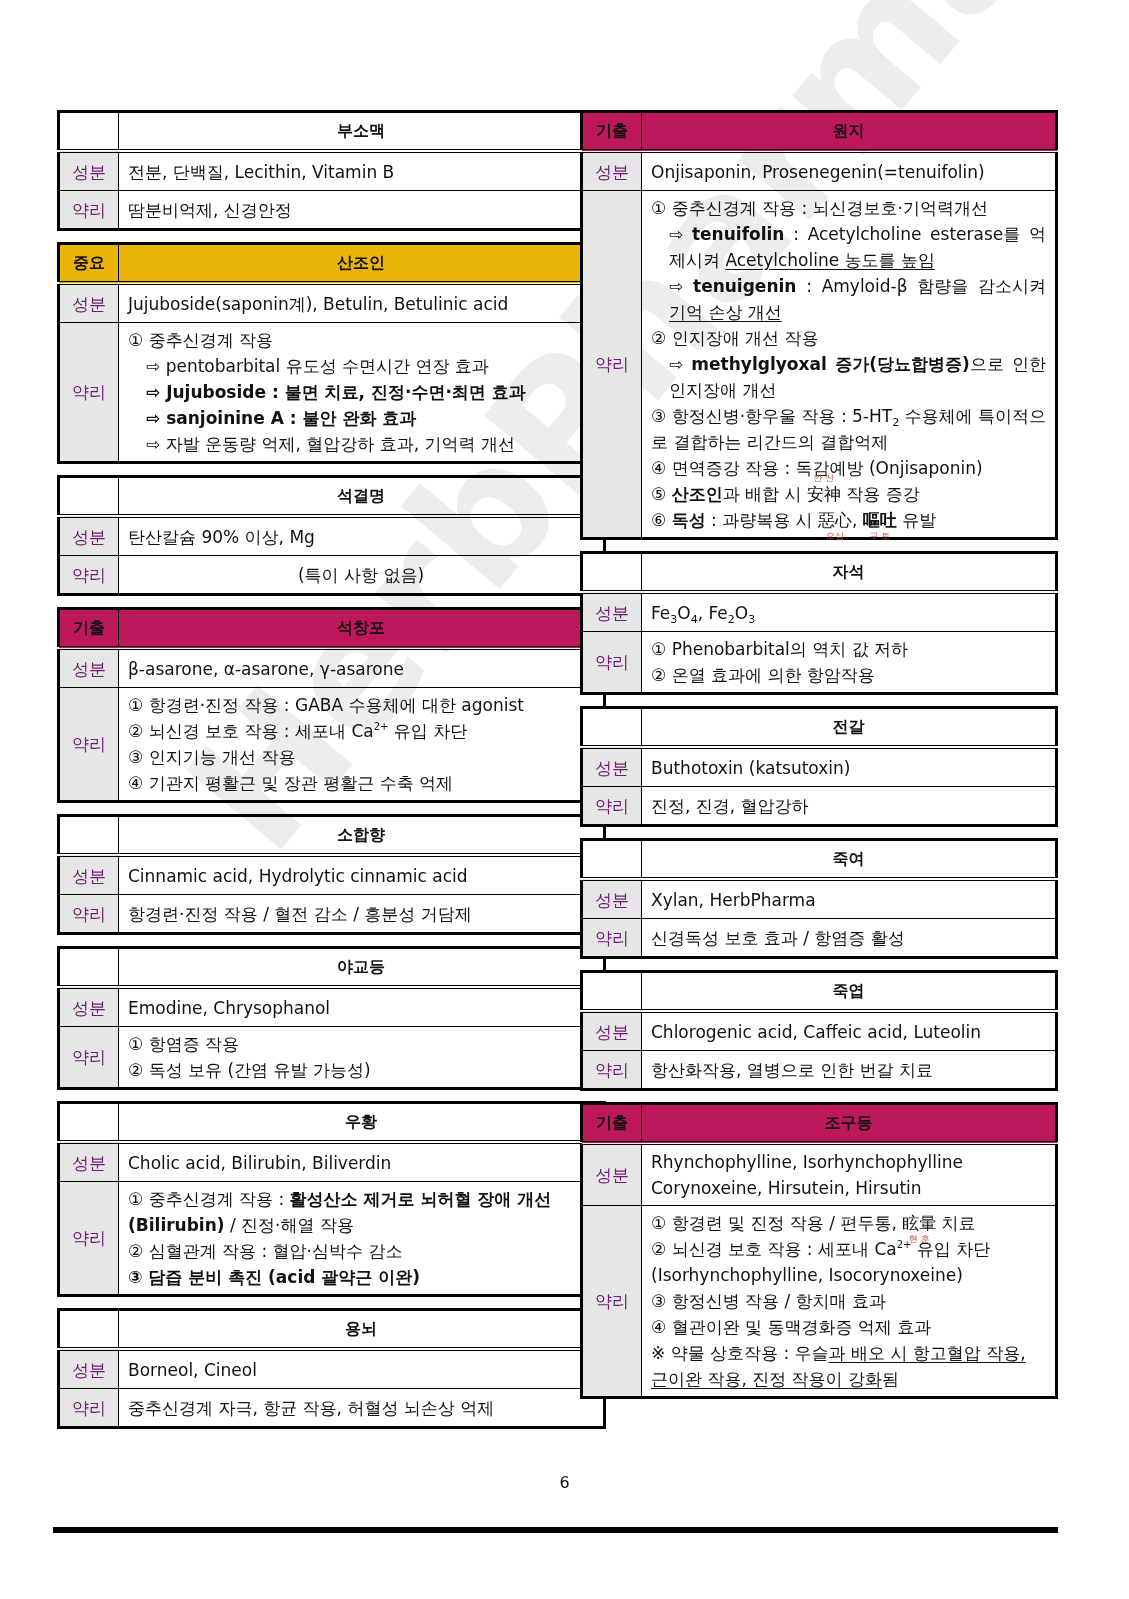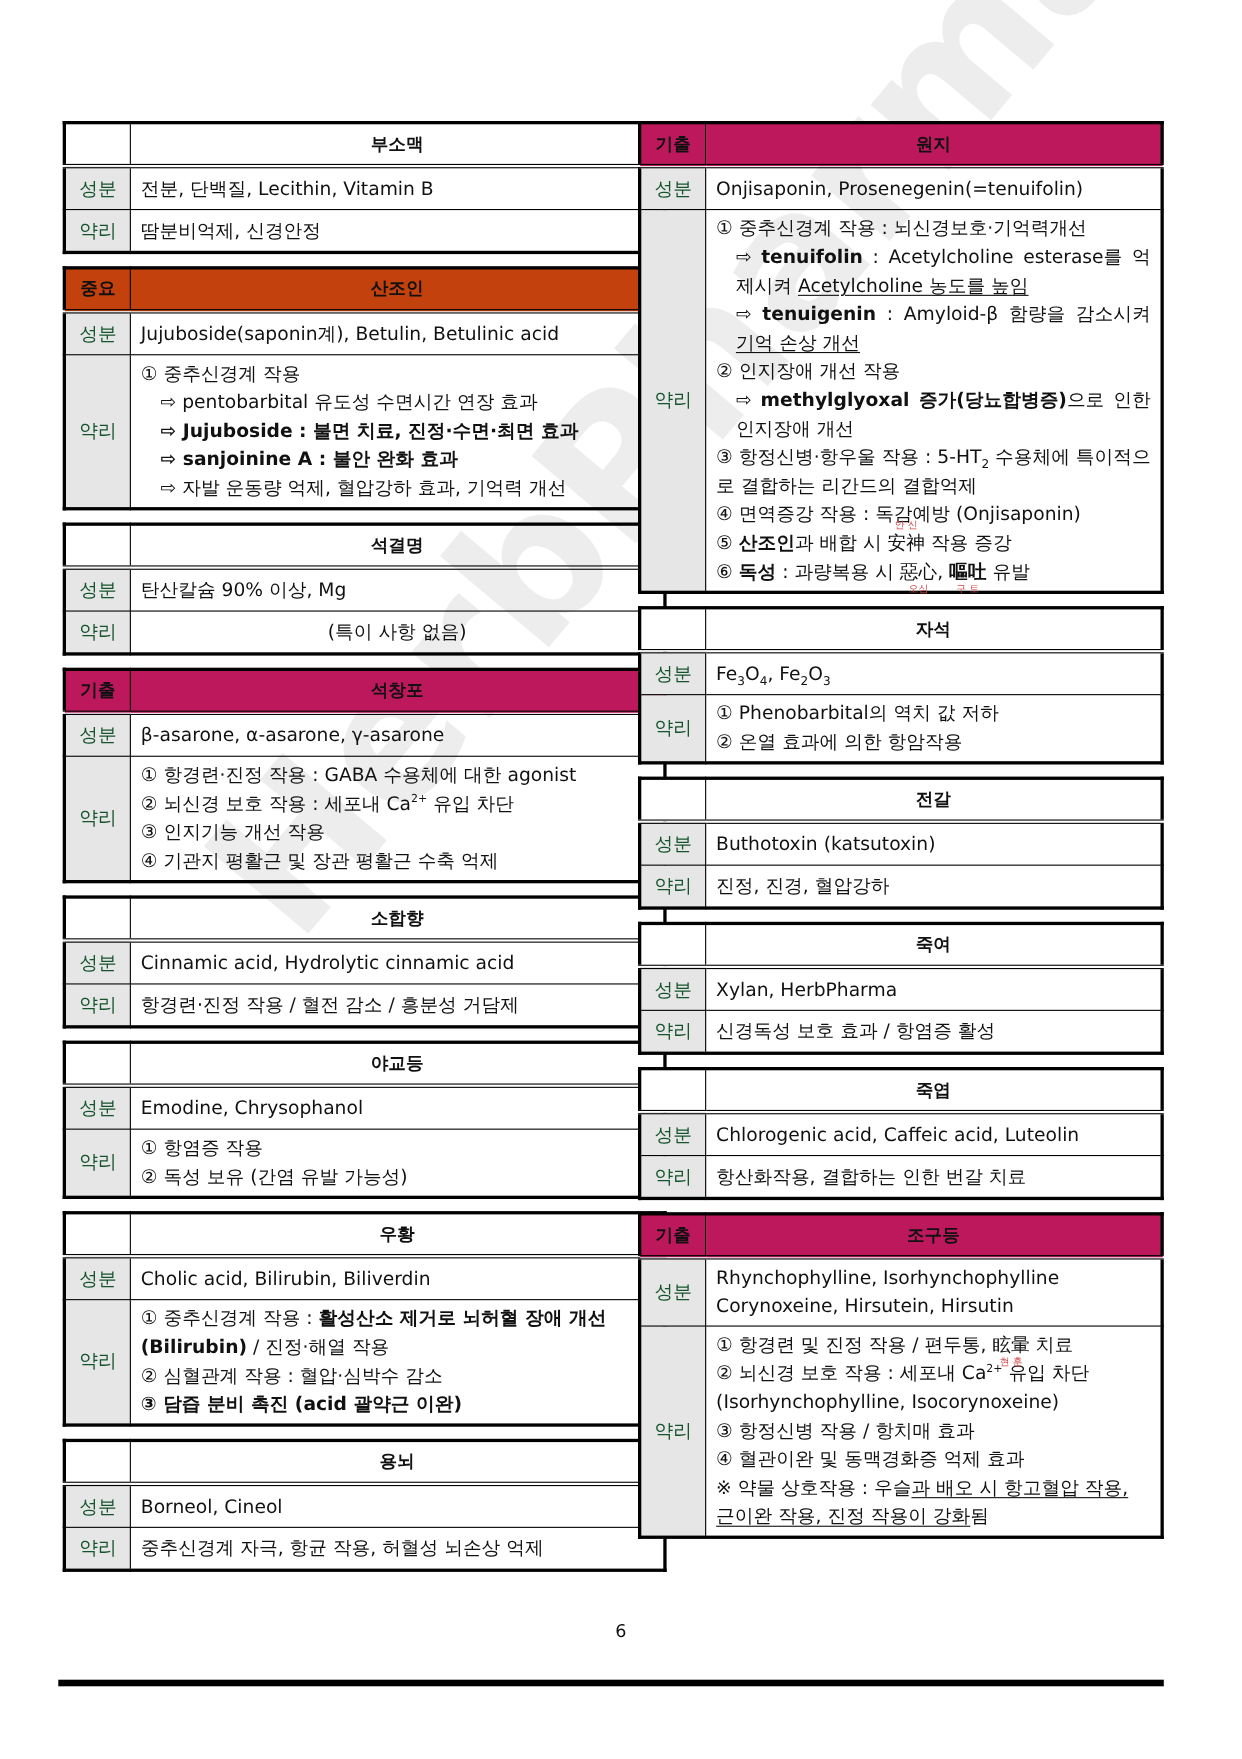--- a/index.html
+++ b/index.html
@@ -5,25 +5,25 @@
   html,body{margin:0;padding:0;background:#fff;}
   body{width:1129px;height:1599px;position:relative;overflow:hidden;
        font-family:"DejaVu Sans","Liberation Sans",sans-serif;color:#111;}
   .col{position:absolute;top:110px;}
   .col.left{left:57px;width:549px;}
   .col.right{left:580px;width:478px;}
   table.herb{width:100%;border-collapse:collapse;border:3px solid #000;margin-bottom:11px;
              table-layout:fixed;font-size:17px;}
   table.herb td{border:1px solid #000;padding:0 9px;vertical-align:middle;line-height:26px;}
   td.tag{width:40px;text-align:center;background:#fff;font-size:16px;}
-  td.lbl{width:40px;text-align:center;background:#e6e6e6;font-size:17px;color:#14532d;}
+  td.lbl{width:40px;text-align:center;background:#e6e6e6;font-size:17px;color:#701a75;}
   td.name{text-align:center;font-weight:bold;height:38px;font-size:16px;}
   tr.head td{border-bottom:4px double #000;height:36px;}
   tr.row td.val{height:37px;margin-left:16px;}
-  .imp td.tag,.imp td.name{background:#c2410c;font-family:Liberation Serif, serif;}
+  .imp td.tag,.imp td.name{background:#eab308;}
   .exam td.tag,.exam td.name{background:#be185d;}
   .tag.bold{font-weight:bold;}
   .multi{padding-top:4px !important;padding-bottom:4px !important;}
   .line{display:block;white-space:nowrap;}
   .ind{padding-left:18px;}
   .just{white-space:normal;}
   .center{text-align:center;}
   u{text-underline-offset:3px;}
   sup{font-size:10px;vertical-align:super;line-height:0;}
   sub{font-size:11px;vertical-align:sub;line-height:0;}
@@ -287,21 +287,21 @@
         <tr class="head">
           <td class="tag"></td>
       <td class="name">죽엽</td>
         </tr>
     <tr class="row">
           <td class="lbl">성분</td>
       <td class="val">Chlorogenic acid, Caffeic acid, Luteolin</td>
         </tr>
     <tr class="row">
           <td class="lbl">약리</td>
-      <td class="val">항산화작용, 결합하는 인한 번갈 치료</td>
+      <td class="val">항산화작용, 열병으로 인한 번갈 치료</td>
         </tr>
   </tbody>
     </table>
 
   <table class="herb exam">
     <tbody>
         <tr class="head">
           <td class="tag bold">기출</td>
       <td class="name">조구등</td>
         </tr>

